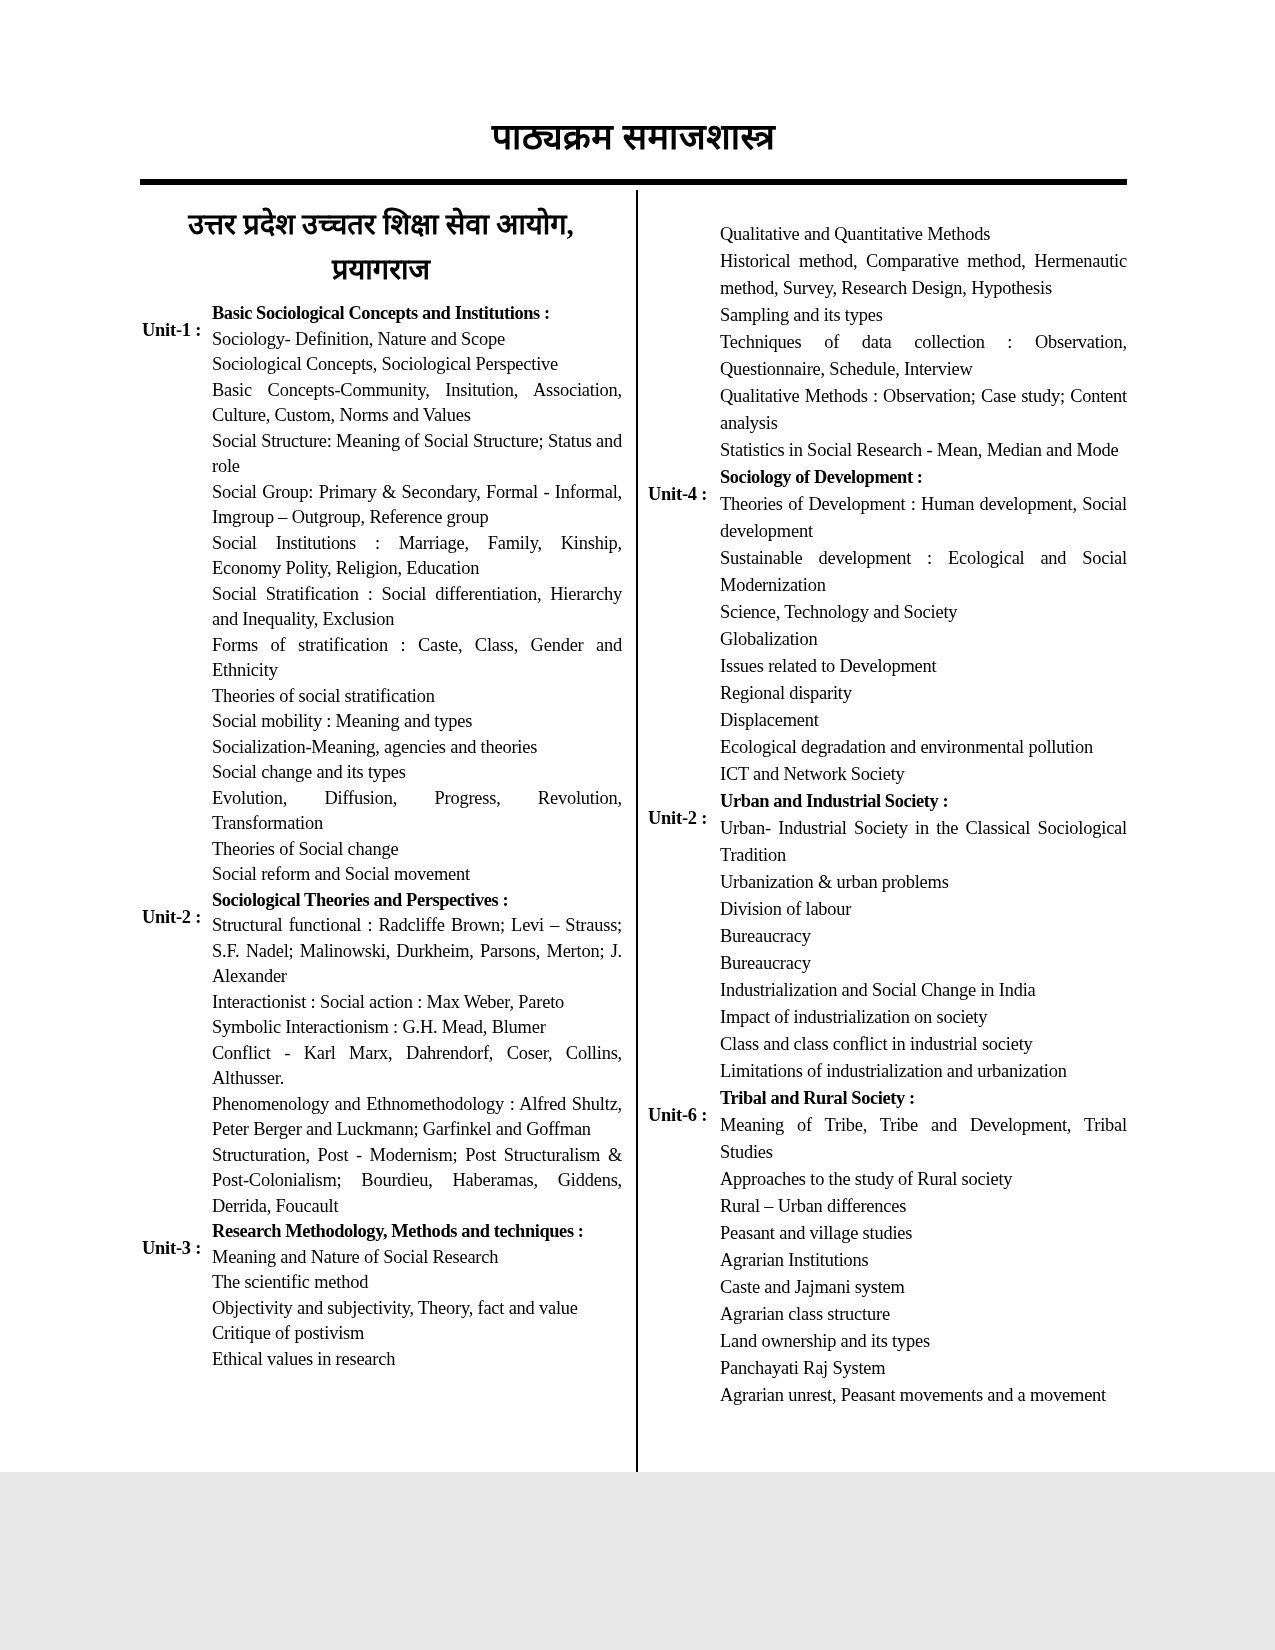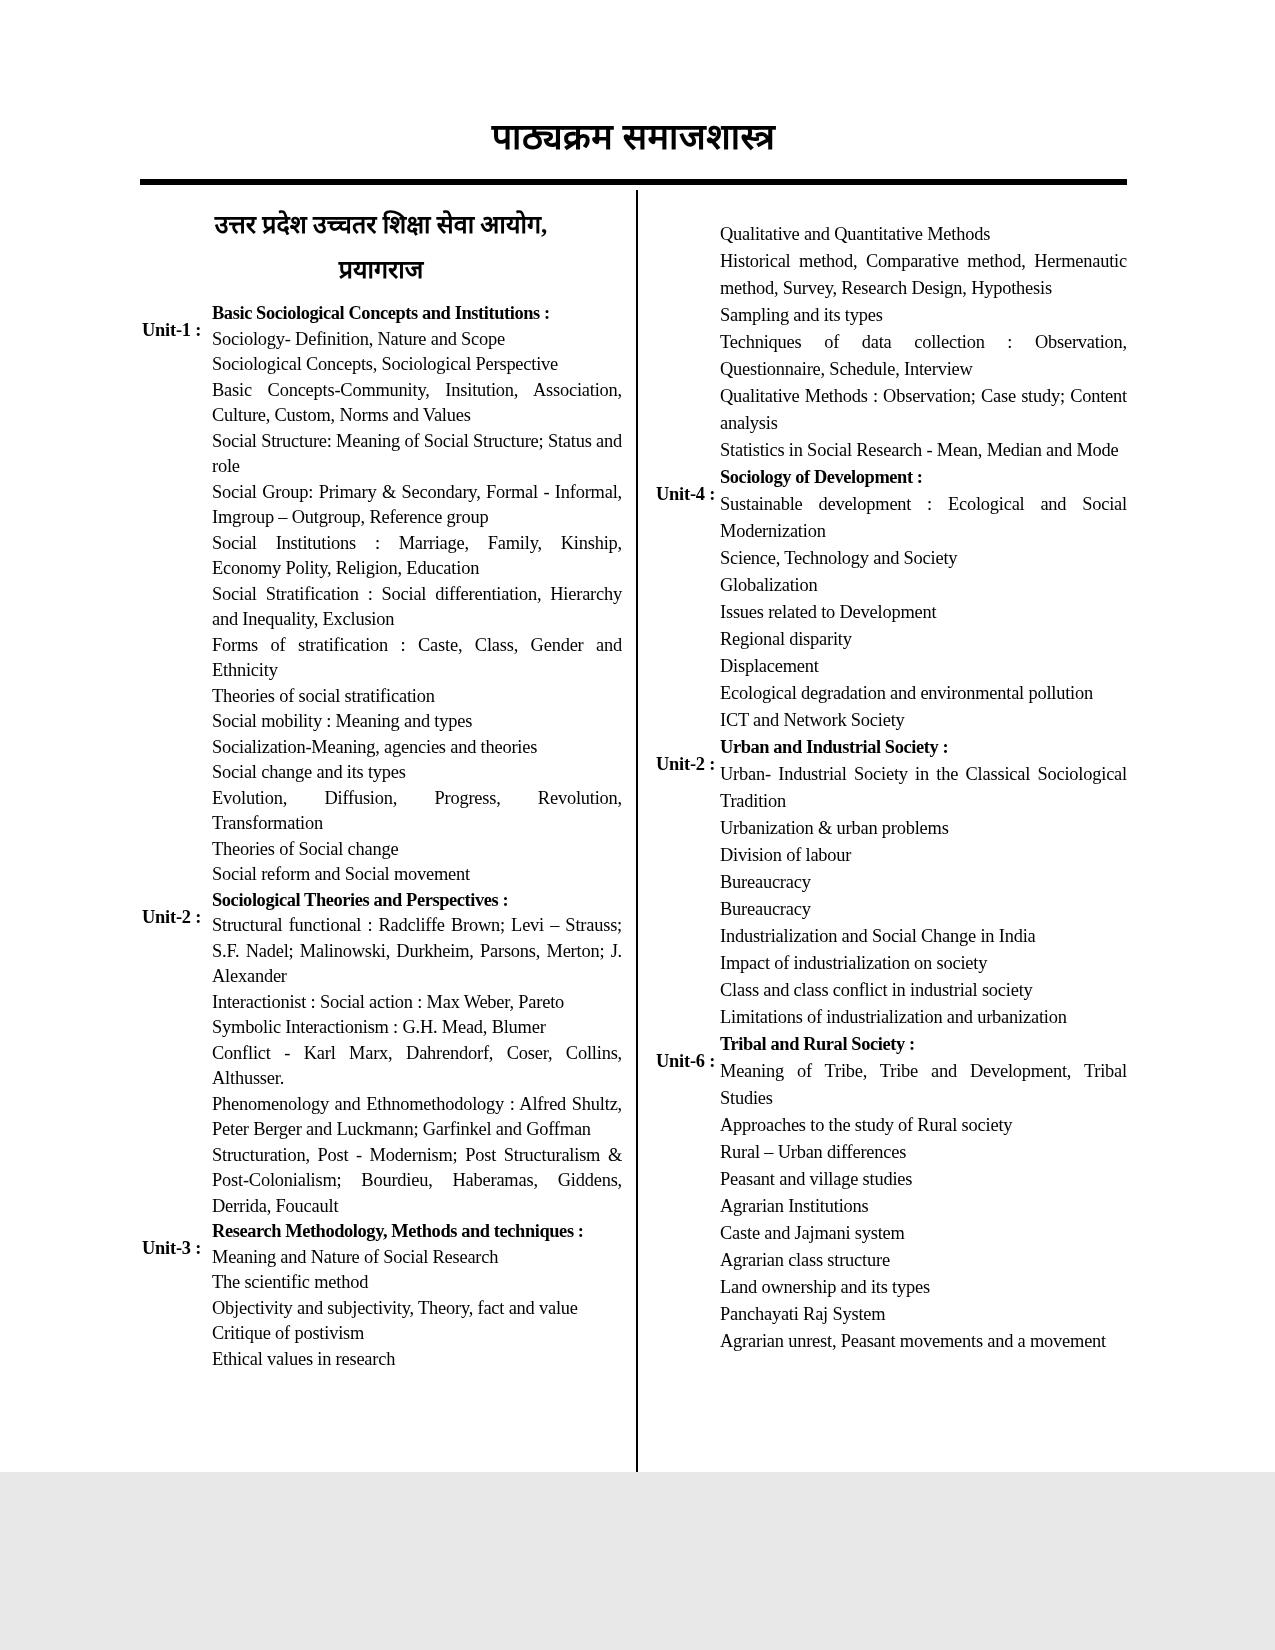--- a/index.html
+++ b/index.html
@@ -36,39 +36,39 @@
     position: absolute;
     top: 188px;
     font-size: 18.4px;
   }
   .col-left  { left: 140px; width: 482px; }
   .col-right { left: 648px; width: 479px; padding-top: 33px; box-sizing: border-box; }
   .left-header {
     margin: 14px 0 9px 0;
     text-align: center;
     font-weight: bold;
-    font-size: 25px;
+    font-size: 29px;
     line-height: 45px;
   }
   .unit-head {
     position: relative;
     padding-left: 72px;
     font-weight: bold;
     text-align: justify;
     line-height: 25.5px;
     letter-spacing: -0.4px;
     margin: 0;
   }
   .unit-label {
     position: absolute;
     left: 2px; top: 17px;
     letter-spacing: -0.2px;
     white-space: nowrap;
   }
-  .col-right .unit-label { left: 0; margin-left: 8px; }
+  .col-right .unit-label { left: 0; }
   .item {
     margin: 0;
     padding-left: 72px;
     text-align: justify;
     line-height: 25.5px;
     letter-spacing: -0.2px;
   }
   .col-right .item, .col-right .unit-head { line-height: 27px; }
   .footer-rule {
     position: absolute;
@@ -135,20 +135,21 @@
 
   <div class="col col-right">
     <div id="right-units">
         <p class="item">Qualitative and Quantitative Methods</p>
         <p class="item">Historical method, Comparative method, Hermenautic method, Survey, Research Design, Hypothesis</p>
         <p class="item">Sampling and its types</p>
         <p class="item">Techniques of data collection : Observation, Questionnaire, Schedule, Interview</p>
         <p class="item">Qualitative Methods : Observation; Case study; Content analysis</p>
         <p class="item">Statistics in Social Research - Mean, Median and Mode</p>
         <div class="unit-head"><span class="unit-label">Unit-4 :</span><span>Sociology of Development :</span></div>
+        <p class="item">Theories of Development : Human development, Social development</p>
         <p class="item">Sustainable development : Ecological and Social Modernization</p>
         <p class="item">Science, Technology and Society</p>
         <p class="item">Globalization</p>
         <p class="item">Issues related to Development</p>
         <p class="item">Regional disparity</p>
         <p class="item">Displacement</p>
         <p class="item">Ecological degradation and environmental pollution</p>
         <p class="item">ICT and Network Society</p>
         <div class="unit-head"><span class="unit-label">Unit-2 :</span><span>Urban and Industrial Society :</span></div>
         <p class="item">Urban- Industrial Society in the Classical Sociological Tradition</p>

